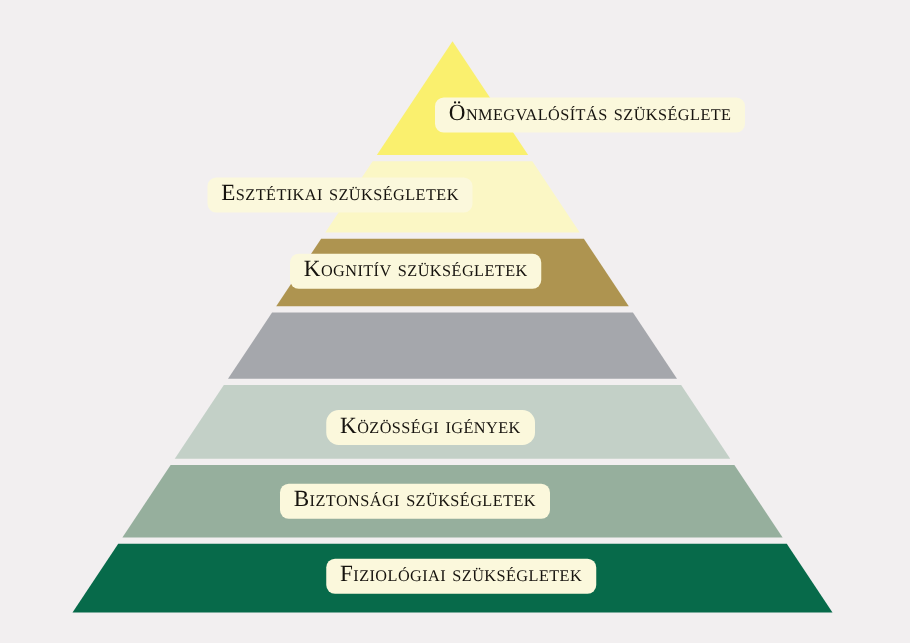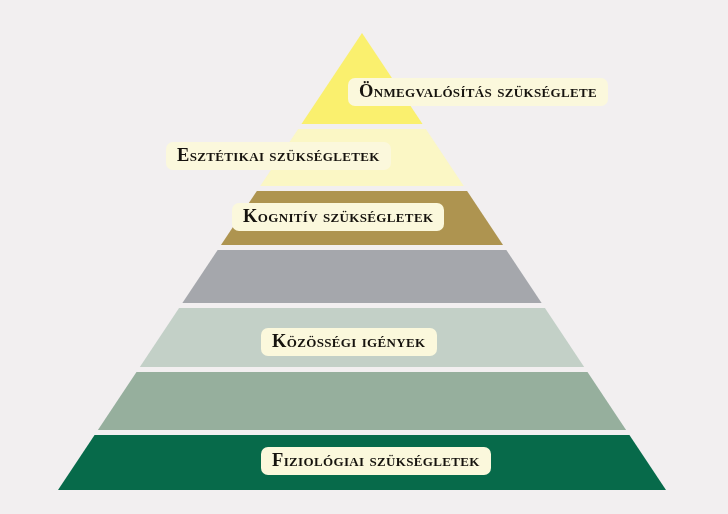--- a/index.html
+++ b/index.html
@@ -38,31 +38,31 @@
   .tier-label {
     position: absolute;
     pointer-events: auto;
     background: #FBF8DC;
     color: #16130E;
     border-radius: 7px;
     padding: 3px 11px 4px 11px;
     white-space: nowrap;
     font-family: "Liberation Serif", "DejaVu Serif", serif;
     font-variant: small-caps;
-    font-weight: 700;
+    font-weight: 400;
     letter-spacing: 0.35px;
     line-height: 1.12;
     text-rendering: optimizeLegibility;
   }
   
   .t0 { left: 348px; top: 78px;  font-size: 18.5px; }
   .t1 { left: 166px; top: 142px; font-size: 18.5px; }
   .t2 { left: 232px; top: 203px; font-size: 18.5px; }
   .t3 { left: 238px; top: 259px; font-size: 18.5px; }
-  .t4 { left: 261px; top: 328px; font-size: 18.5px; }
+  .t4 { left: 261px; top: 328px; font-size: 18.5px; border-radius: 10px; }
   .t5 { left: 224px; top: 387px; font-size: 18.5px; }
   .t6 { left: 225px; top: 447px; font-size: 18.5px; margin-left: 36px; }
 </style>
 </head>
 <body>
 
 <div id="stage">
 
   <svg id="pyramid-svg" viewBox="0 0 728 514">
     <polygon points="362,33 362,33 422.5339168490153,124 301.4660831509847,124" fill="#FAF06E"></polygon>
@@ -72,16 +72,17 @@
     <polygon points="179.06783369803063,308 544.9321663019693,308 584.17943107221,367 139.82056892778994,367" fill="#C3D0C7"></polygon>
     <polygon points="136.4945295404814,372 587.5054704595186,372 626.0875273522976,430 97.91247264770243,430" fill="#96AF9D"></polygon>
     <polygon points="94.58643326039385,435 629.4135667396062,435 666,490 58,490" fill="#076A4A"></polygon>
   </svg>
 
   <div class="label-layer">
     <div class="tier-label t0">Önmegvalósítás szükséglete</div>
     <div class="tier-label t1">Esztétikai szükségletek</div>
     <div class="tier-label t2">Kognitív szükségletek</div>
     <div class="tier-label t4">Közösségi igények</div>
+    <div class="tier-label t5">Biztonsági szükségletek</div>
     <div class="tier-label t6">Fiziológiai szükségletek</div>
   </div>
 
 </div>
 
 </body></html>

